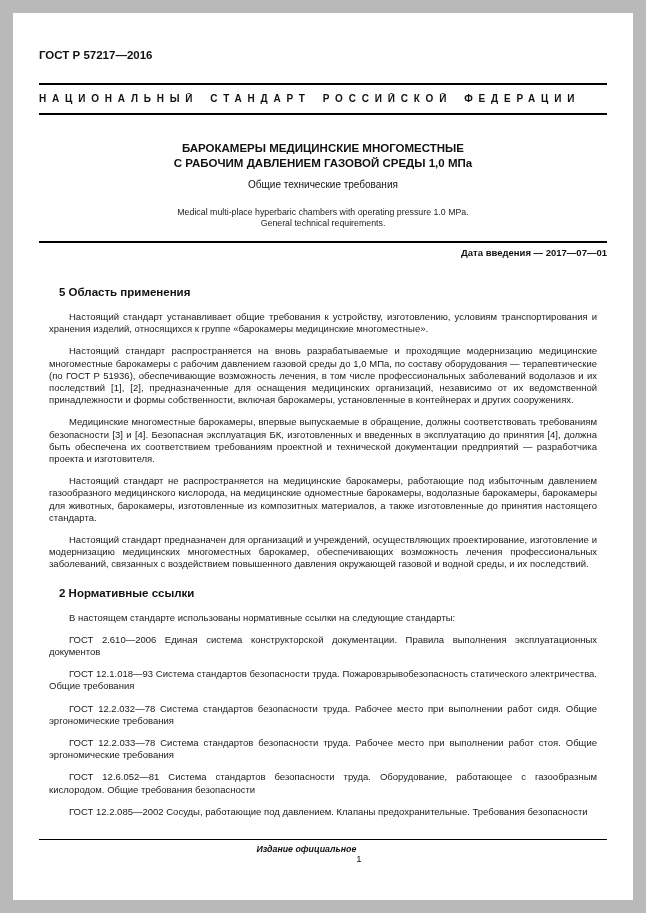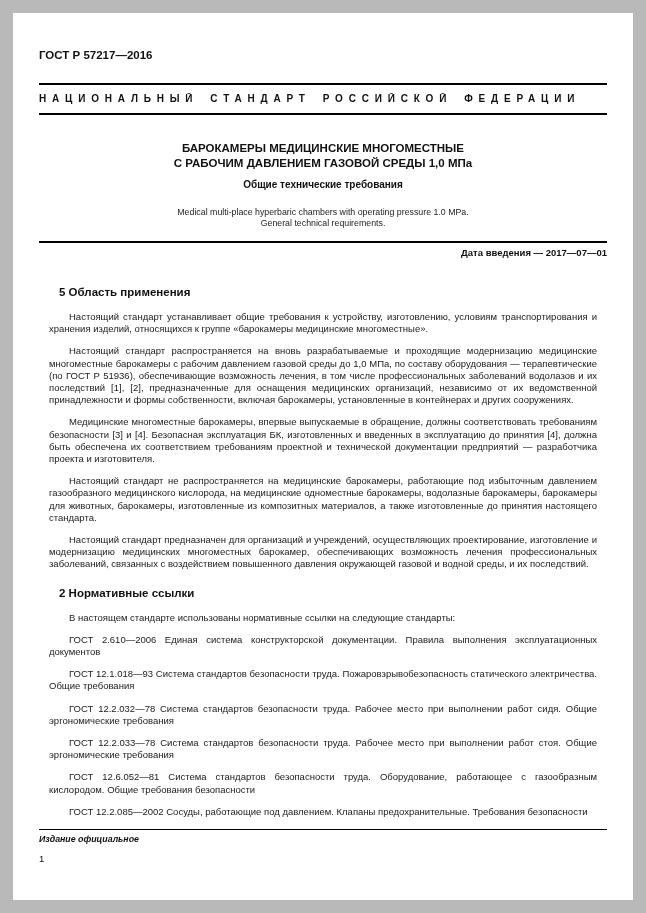--- a/index.html
+++ b/index.html
@@ -24,21 +24,21 @@
   .rule { height: 2px; background: #000; }
   .banner {
     font-weight: bold; font-size: 10px;
     letter-spacing: 0.58em; word-spacing: 0.35em;
     white-space: nowrap; overflow: hidden;
     margin: 8px 0 9px 0;
   }
 
   .title-block { text-align: center; margin-top: 26px; }
   .title-line { font-weight: bold; font-size: 11.5px; line-height: 15px; }
-  .subtitle { font-weight: bold; font-size: 10px; line-height: 12px; margin-top: 8px; }
+  .subtitle { font-weight: normal; font-size: 10px; line-height: 12px; margin-top: 8px; }
   .eng-block { text-align: center; margin-top: 16px; }
   .eng-line { font-size: 8.8px; line-height: 11px; color: #222; }
 
   .rule-mid { margin-top: 12px; }
 
   .effective-date {
     text-align: right; font-weight: bold; font-size: 9.5px;
     margin-top: 4px;
   }
 
@@ -54,21 +54,21 @@
     font-size: 9.5px; line-height: 12.2px;
     text-align: justify;
     text-indent: 20px;
     color: #1a1a1a;
   }
 
   .footer {
     position: absolute; left: 26px; right: 26px; bottom: 36px;
   }
   .footer-rule { height: 1px; background: #000; margin-bottom: 4px; }
-  .footer-row { display: flex; justify-content: center; align-items: flex-start; flex-direction: column; }
+  .footer-row { display: flex; justify-content: center; align-items: flex-start; }
   .official { font-weight: bold; font-style: italic; font-size: 8.8px; }
   .page-num { font-size: 9.5px; margin-top: 9px; padding-right: 28px; }
 </style>
 </head>
 <body>
 
 <div class="page">
   <div class="content">
 
     <div class="std-code">ГОСТ Р 57217—2016</div>

